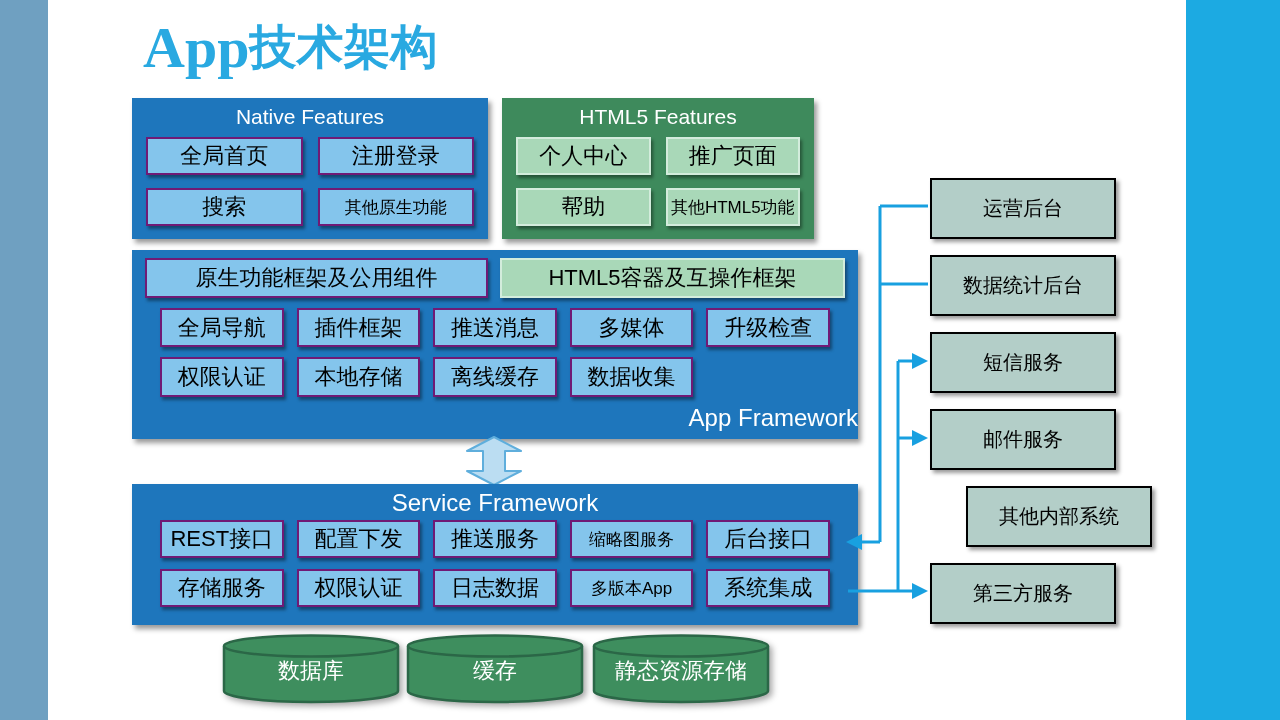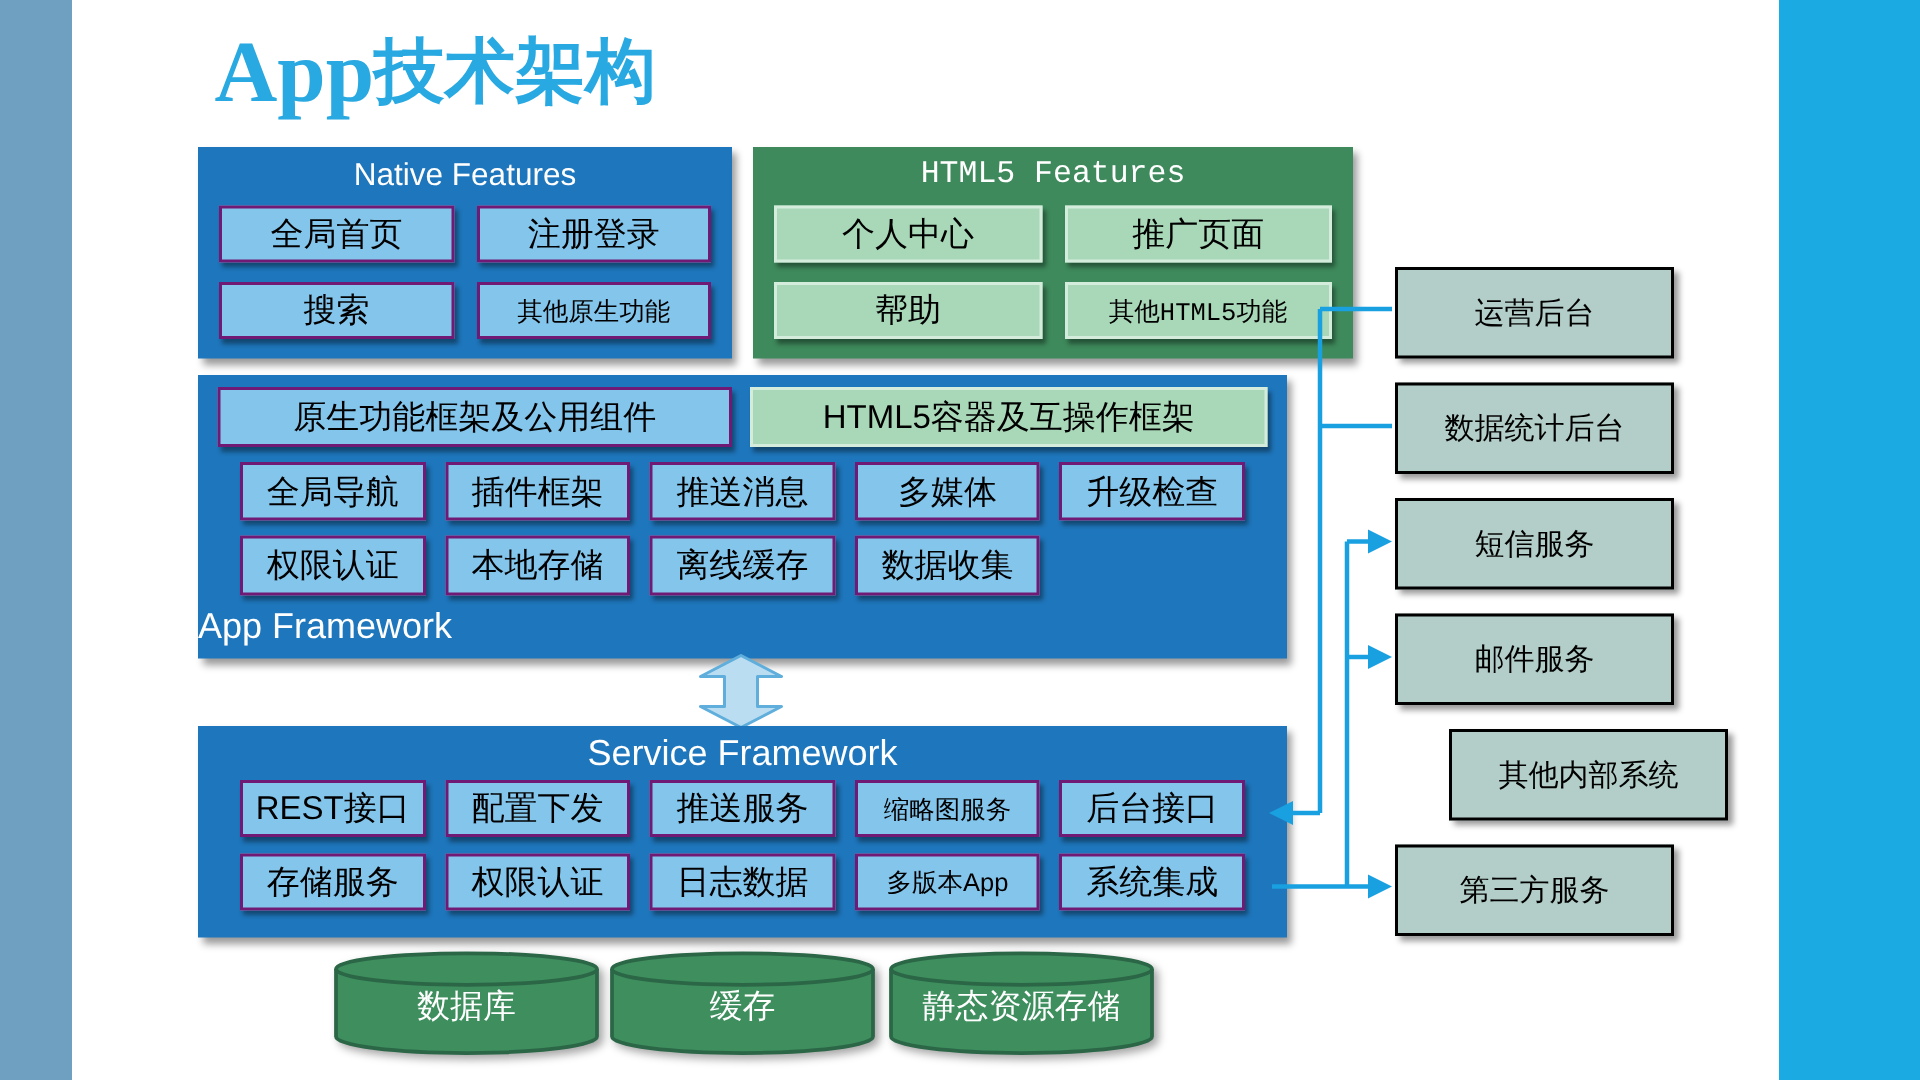--- a/index.html
+++ b/index.html
@@ -14,21 +14,21 @@
   .bar-right{left:1186px;top:0;width:94px;height:720px;background:#1CAAE2;}
   
   .title{left:143px;top:14px;height:66px;color:#29A9E1;white-space:nowrap;}
   .title .en{font-family:"Liberation Serif","DejaVu Serif",serif;font-weight:bold;font-size:58px;line-height:66px;}
   .title .cn{font-weight:bold;font-size:47px;line-height:66px;vertical-align:4px;}
   
   .panel{box-shadow:3px 4px 5px rgba(0,0,0,0.40);display:flex;flex-direction:column;}
   .panel-blue{background:#1E76BC;}
   .panel-green{background:#3E8A5C;}
   .panel-header{color:#ffffff;font-size:21px;text-align:center;height:36px;line-height:38px;flex:0 0 36px;}
-  .fw-label{color:#ffffff;font-size:24px;text-align:left;line-height:42px;flex:1;}
+  .fw-label{color:#ffffff;font-size:24px;text-align:right;line-height:42px;flex:1;}
   
   .subbox{display:flex;align-items:center;justify-content:center;color:#000;font-size:22px;
           box-shadow:2px 3px 3px rgba(0,0,0,0.40);white-space:nowrap;}
   .sb-blue{background:#84C5EC;border:2px solid #701a75;}
   .sb-green{background:#A9D8B8;border:2px solid #D3ECDC;}
   .small{font-size:17px;}
   .grid2{flex:1;display:grid;grid-template-columns:1fr 1fr;gap:13px 15px;padding:3px 14px 13px 14px;}
   .grid5{display:grid;grid-template-columns:repeat(5,1fr);gap:0 13px;padding:0 28px;}
   .gridtop{display:grid;grid-template-columns:343px 1fr;gap:0 12px;padding:0 13px;}
   .rowh{height:40px;}
@@ -59,21 +59,21 @@
 <div class="abs panel panel-blue" style="left:132px;top:98px;width:356px;height:141px;">
   <div class="panel-header">Native Features</div>
   <div class="grid2">
     <div class="subbox sb-blue">全局首页</div>
     <div class="subbox sb-blue">注册登录</div>
     <div class="subbox sb-blue">搜索</div>
     <div class="subbox sb-blue small">其他原生功能</div>
   </div>
 </div>
 
-<div class="abs panel panel-green" style="left:502px;top:98px;width:400px;height:141px;font-family:Liberation Mono, monospace;">
+<div class="abs panel panel-green" style="left:502px;top:98px;width:312px;height:141px;">
   <div class="panel-header">HTML5 Features</div>
   <div class="grid2">
     <div class="subbox sb-green">个人中心</div>
     <div class="subbox sb-green">推广页面</div>
     <div class="subbox sb-green">帮助</div>
     <div class="subbox sb-green small">其他HTML5功能</div>
   </div>
 </div>
 
 <div class="abs panel panel-blue" style="left:132px;top:250px;width:726px;height:189px;">

